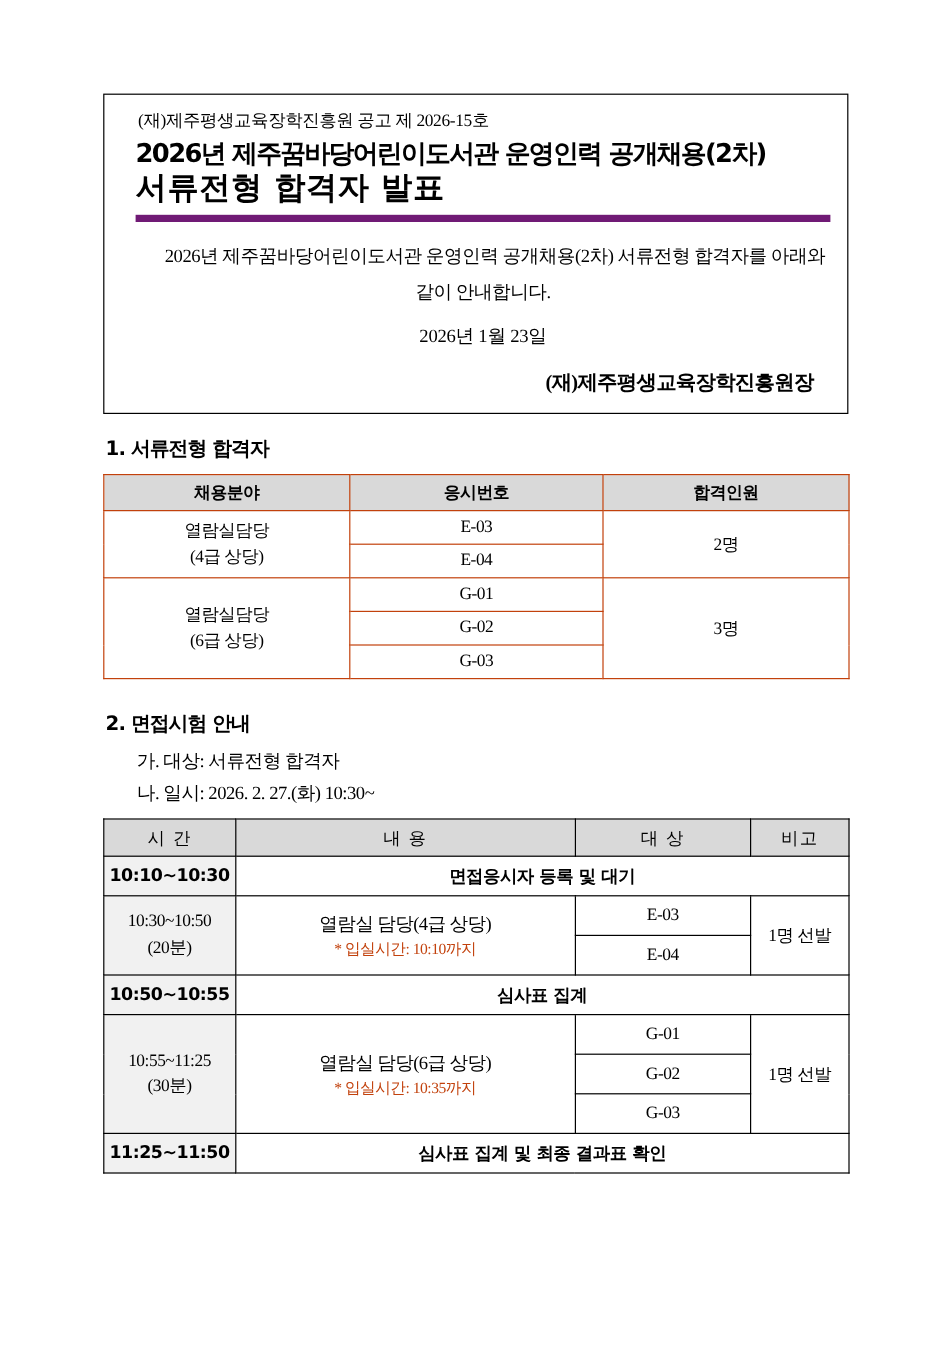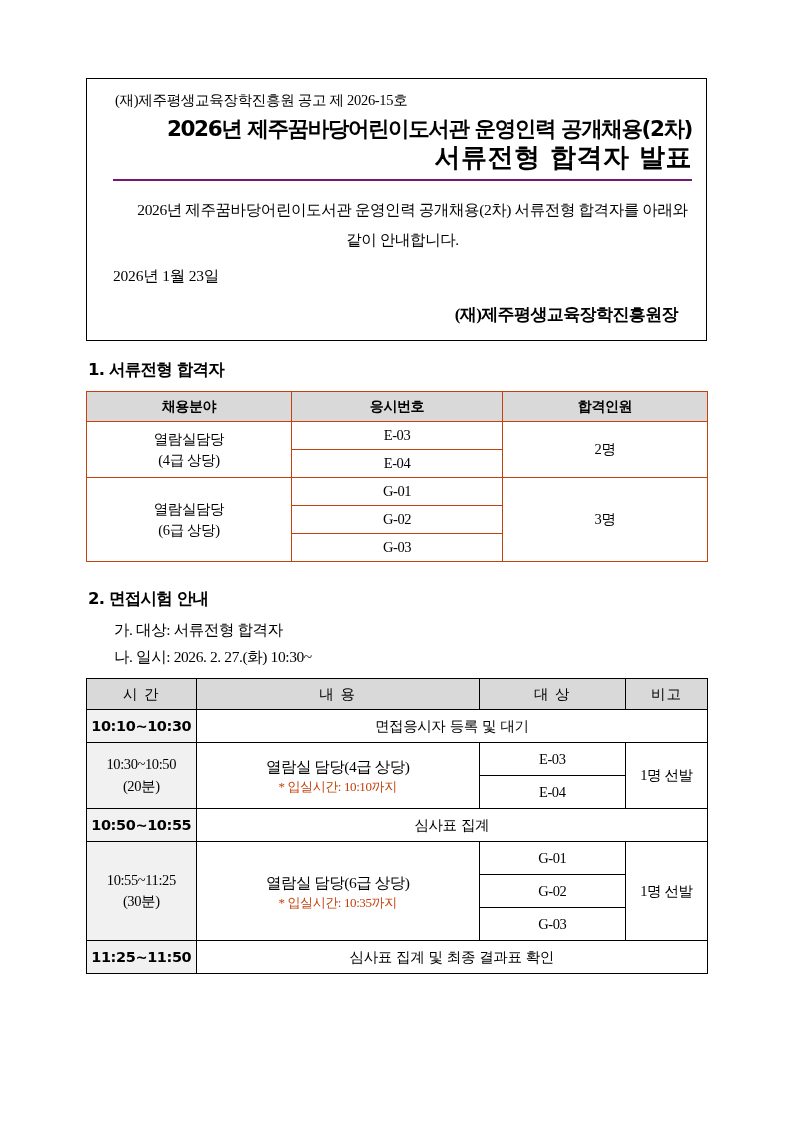--- a/index.html
+++ b/index.html
@@ -27,22 +27,22 @@
     border: 1px solid #000;
     padding: 10px 14px 14px 26px;
     box-sizing: border-box;
   }
   .notice-no {
     font-size: 14.5px;
     letter-spacing: -0.3px;
     margin: 2px 0 6px 2px;
   }
   .title-wrap {
-    text-align: right;
-    border-bottom: 2px solid #701a75;
+    text-align: left;
+    border-bottom: 6px solid #701a75;
     padding-bottom: 6px;
   }
   .title-line1 {
     font-family: "DejaVu Sans", sans-serif;
     font-weight: bold;
     font-size: 21.5px;
     letter-spacing: -1.4px;
     line-height: 1.25;
     white-space: nowrap;
   }
@@ -57,20 +57,21 @@
   .notice-body {
     font-size: 15.5px;
     line-height: 1.9;
     letter-spacing: -0.4px;
     margin-top: 14px;
     text-indent: 20px;
     padding: 0 4px;
     text-align: center;
   }
   .notice-date {
+    text-align: center;
     font-size: 15.5px;
     letter-spacing: -0.2px;
     margin-top: 12px;
   }
   .notice-issuer {
     text-align: right;
     font-weight: bold;
     font-size: 17px;
     letter-spacing: -0.6px;
     margin-top: 16px;
@@ -151,21 +152,21 @@
     font-size: 13.5px;
     letter-spacing: -0.3px;
   }
   .tm-normal {
     font-size: 14px;
     letter-spacing: -0.3px;
     line-height: 1.5;
   }
   .center-strong {
     font-family: "DejaVu Sans", sans-serif;
-    font-weight: normal;
+    font-weight: bold;
     font-size: 15px;
     letter-spacing: -0.5px;
     margin-left: 44px;
   }
   .content-main {
     font-size: 15.5px;
     letter-spacing: -0.5px;
     line-height: 1.5;
   }
   .content-sub {

